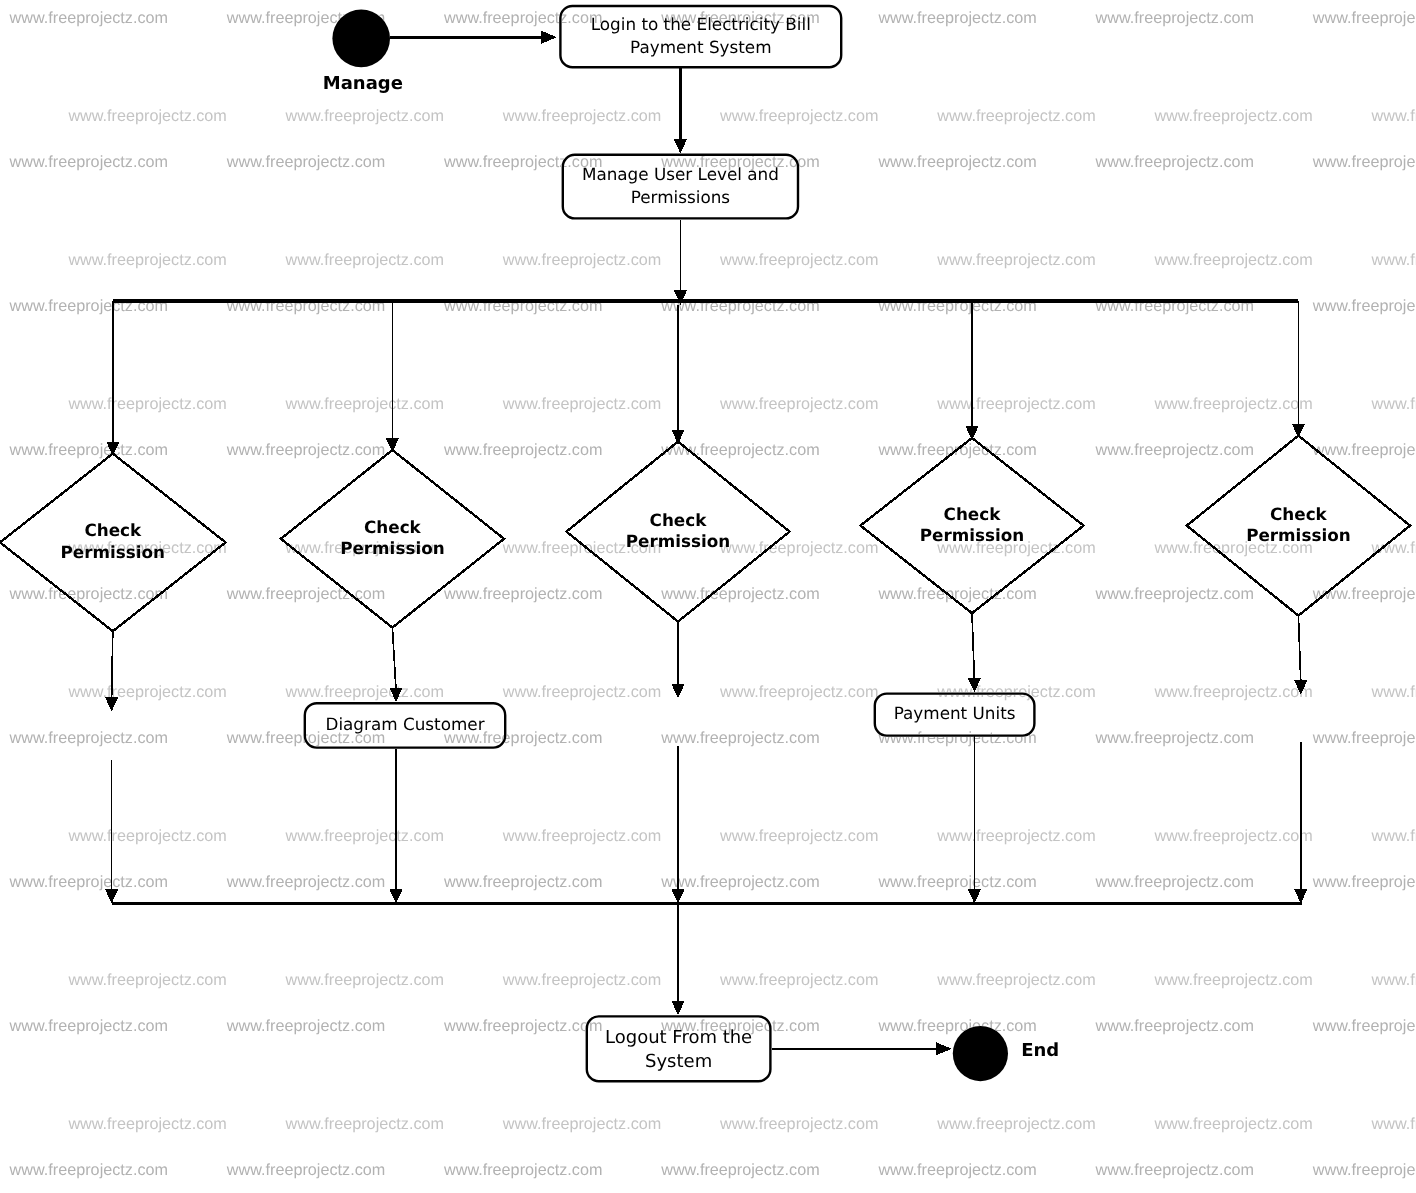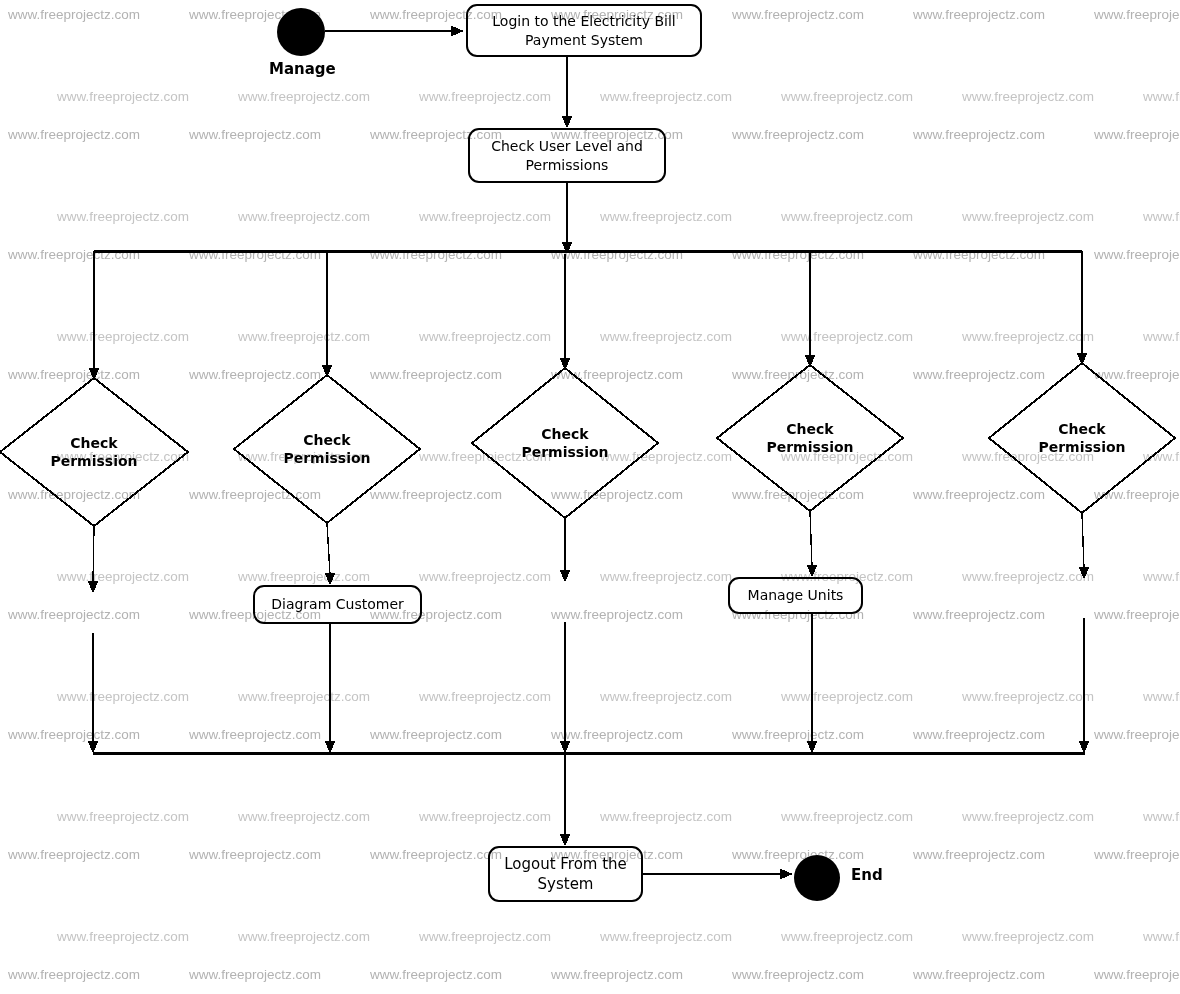--- a/index.html
+++ b/index.html
@@ -129,30 +129,30 @@
     <polygon class="ah" points="559.5,834 570.5,834 565,846"></polygon>
 
     <line class="thin" x1="643" y1="874" x2="782" y2="874"></line>
     <polygon class="ah" points="780,868.5 780,879.5 793,874"></polygon>
   </svg>
 
   <div id="start-node" class="circle"></div>
   <div id="start-label" class="tlabel">Manage</div>
 
   <div id="login-box" class="node">Login to the Electricity Bill Payment System</div>
-  <div id="check-user-box" class="node">Check User Level and Permissions</div>
+  <div id="check-user-box" class="node">Manage User Level and Permissions</div>
 
   <div id="dec1-label" class="dlabel">Check Permission</div>
   <div id="dec2-label" class="dlabel">Check Permission</div>
   <div id="dec3-label" class="dlabel">Check Permission</div>
   <div id="dec4-label" class="dlabel">Check Permission</div>
   <div id="dec5-label" class="dlabel">Check Permission</div>
 
   <div id="action-customer" class="node">Diagram Customer</div>
-  <div id="action-units" class="node">Manage Units</div>
+  <div id="action-units" class="node">Payment Units</div>
 
   <div id="logout-box" class="node">Logout From the System</div>
 
   <div id="end-node" class="circle"></div>
   <div id="end-label" class="tlabel">End</div>
 
 
   <div id="watermarks">
       <span class="wm" style="left: 8px; top: 7px; color: rgb(178, 178, 178);">www.freeprojectz.com</span>
       <span class="wm" style="left: 189px; top: 7px; color: rgb(178, 178, 178);">www.freeprojectz.com</span>

